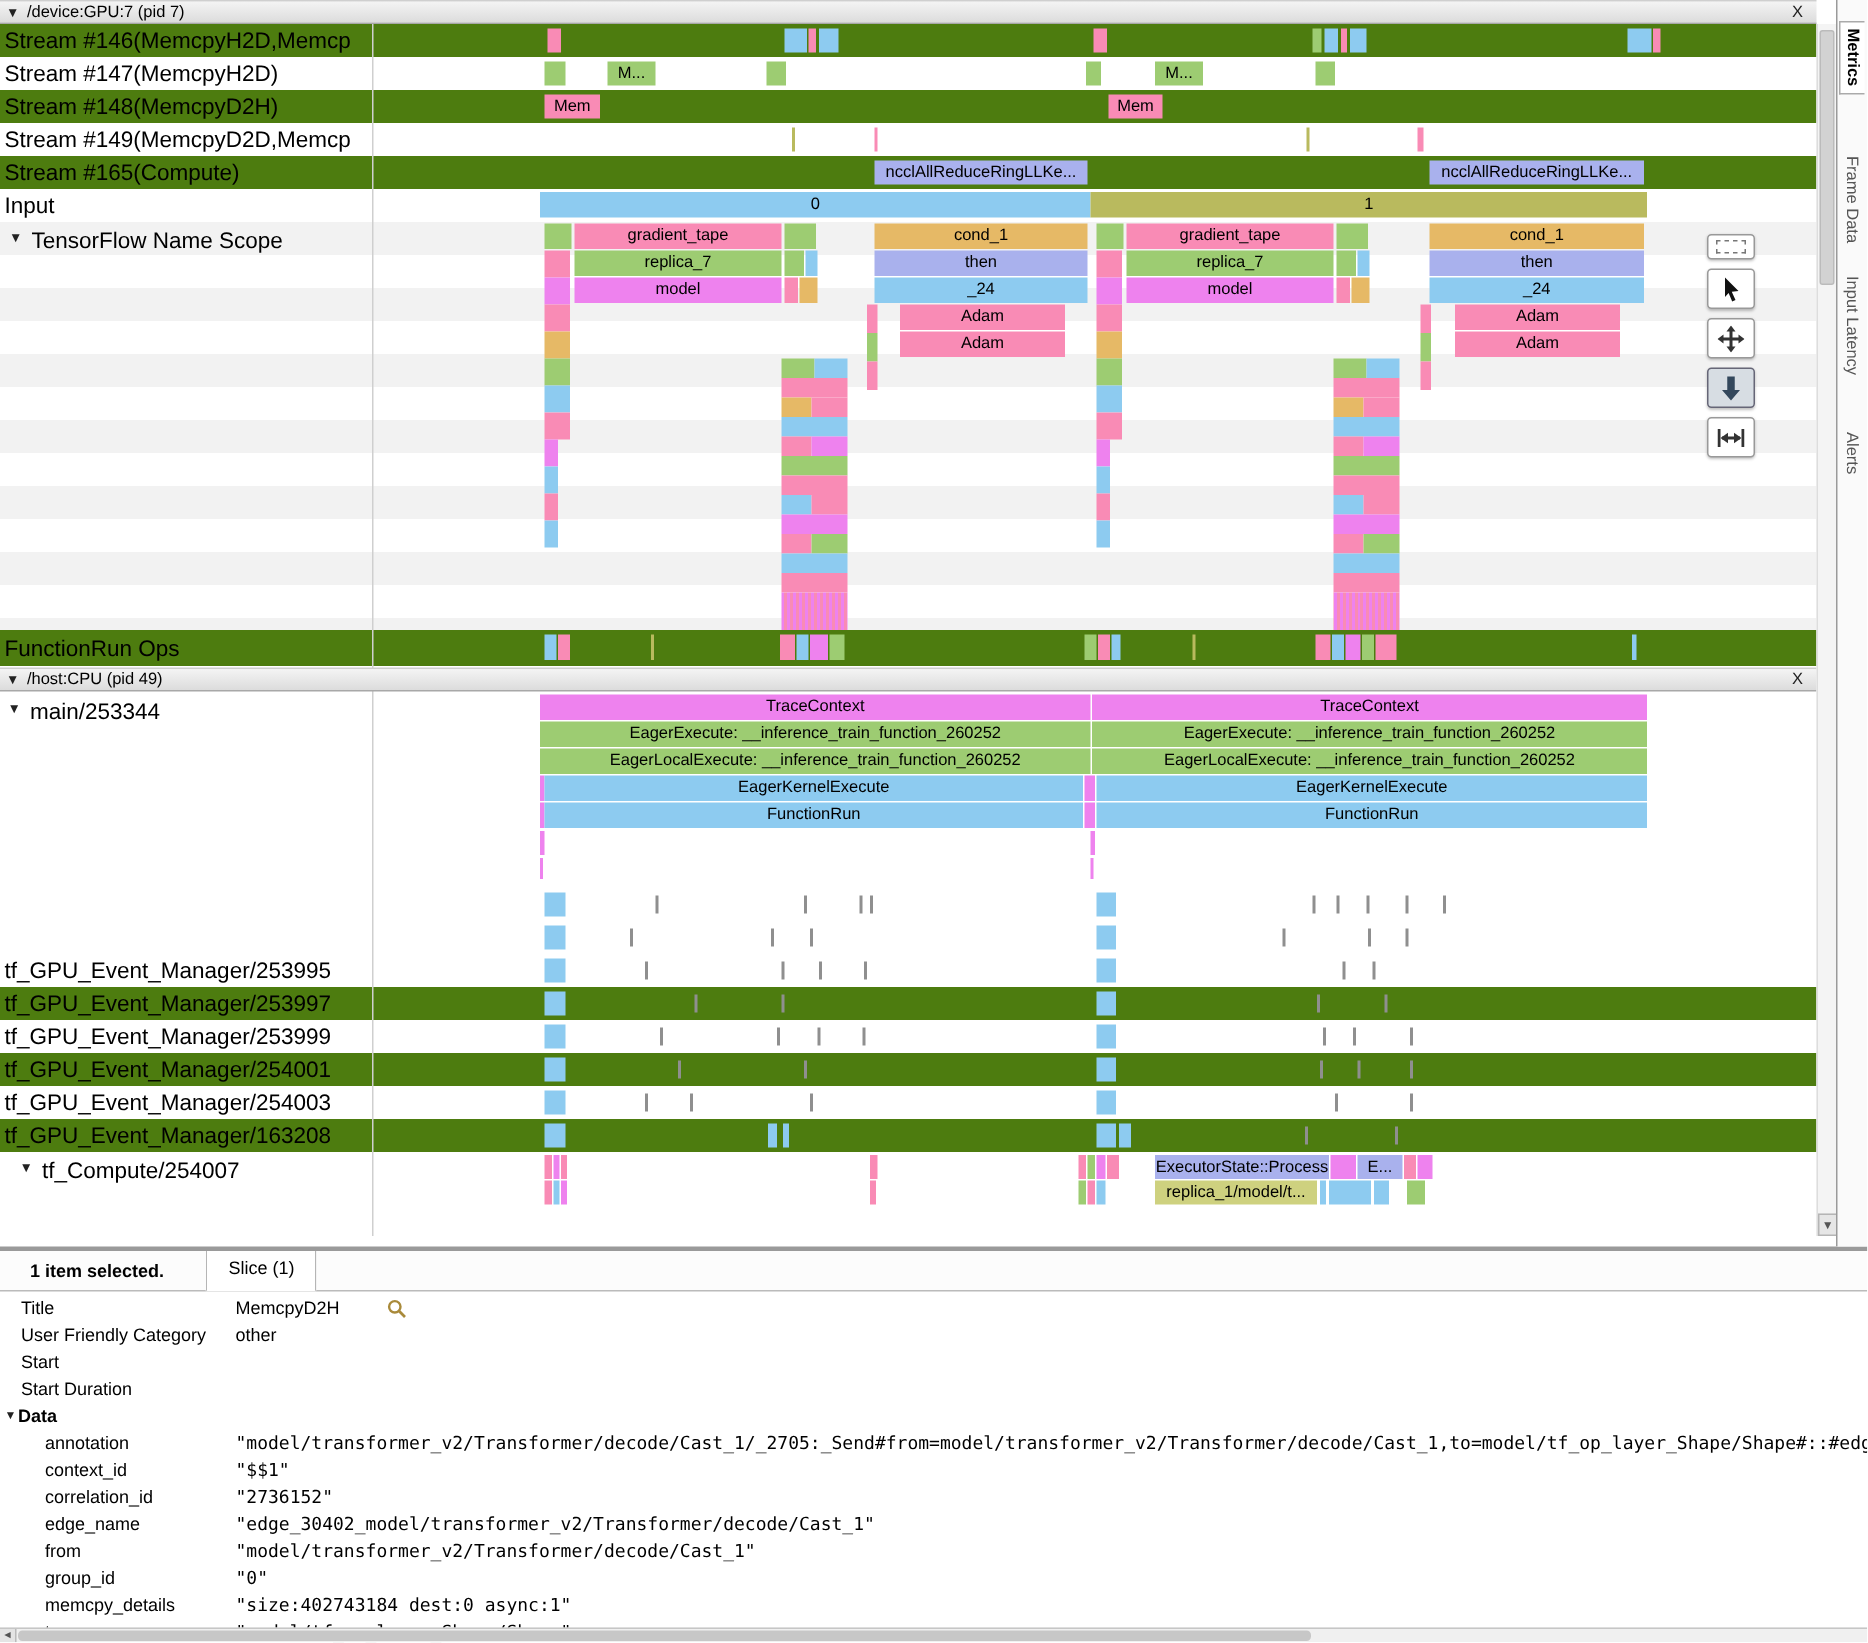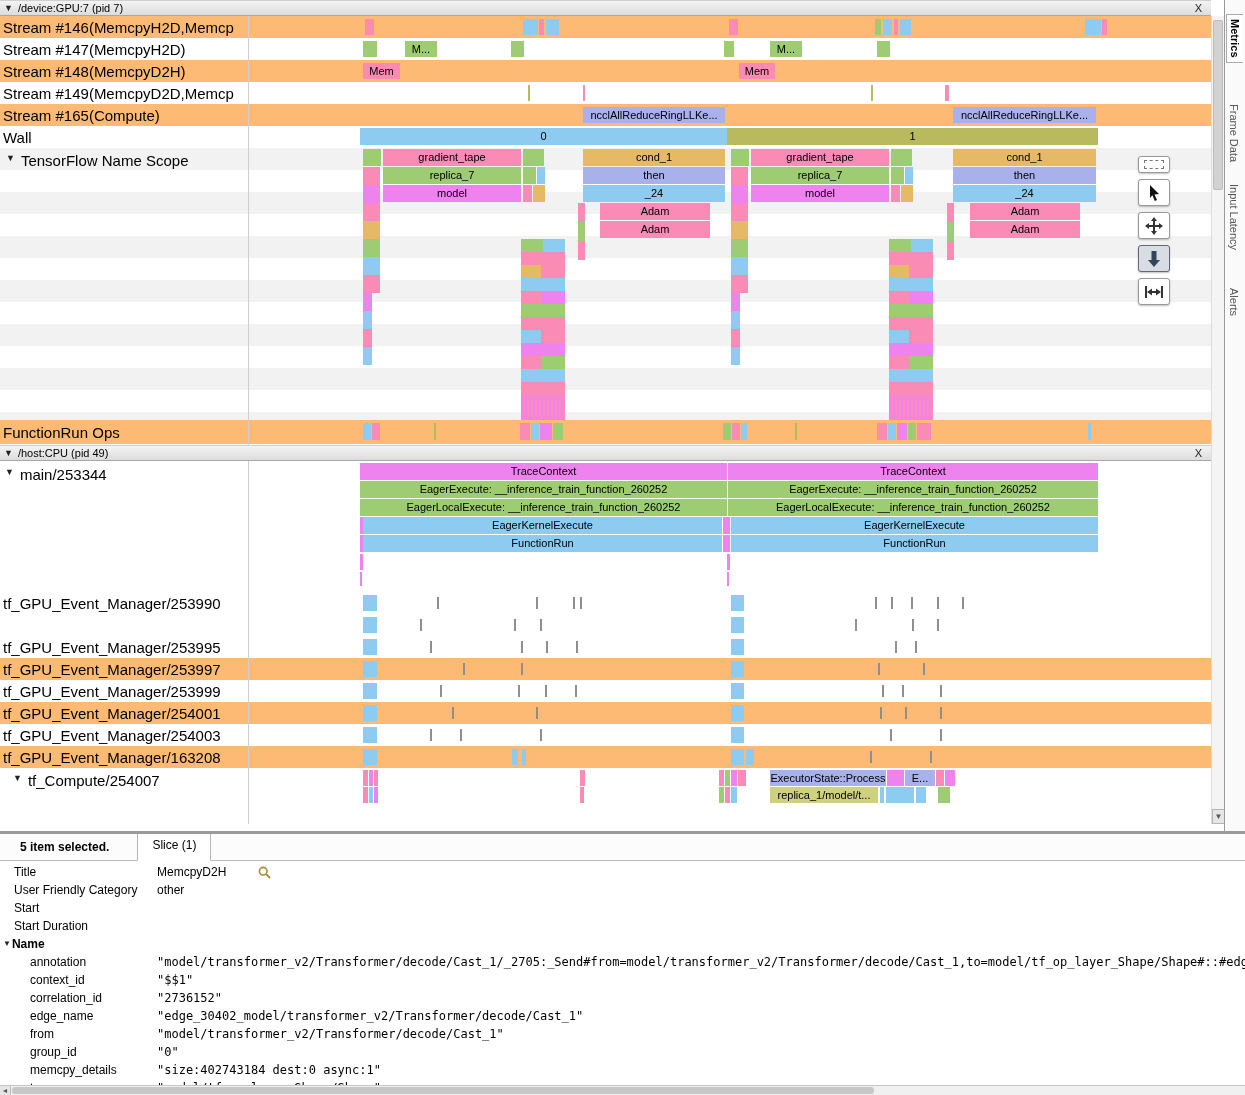--- a/index.html
+++ b/index.html
@@ -4,21 +4,21 @@
 <style>
   *{margin:0;padding:0;box-sizing:border-box;}
   html,body{background:#fff;}
   body{font-family:"Liberation Sans",sans-serif;}
   #app{position:relative;width:1245px;height:1095px;overflow:hidden;background:#fff;}
 
   
   #rows-layer,#bars-layer{position:absolute;left:0;top:0;width:1224px;height:831px;}
   #bars-layer{z-index:3;}
   .trace-row{position:absolute;left:0;width:1211px;background:#fff;}
-  .trace-row.shade{background:#fdba74;}
+  .trace-row.shade{background:#4d7c0f;}
   .trace-row.striped{background:repeating-linear-gradient(180deg,#f2f2f2 0 22px,#fff 22px 44px);}
   .row-label{position:absolute;left:0;top:0;bottom:0;width:248px;display:flex;align-items:center;gap:6px;padding-left:3px;font-size:15px;color:#000;overflow:hidden;white-space:nowrap;}
   .trace-row.tall .row-label{bottom:auto;height:24px;padding-top:4px;align-items:flex-start;}
   .tri{font-size:9px;color:#222;line-height:1.4;}
   .tri-small{font-size:8px;}
   #col-divider{position:absolute;left:248px;top:16px;width:1px;height:808px;background:#cfcfcf;z-index:2;}
   .bar{position:absolute;font-size:11px;line-height:1;display:flex;align-items:center;justify-content:center;overflow:hidden;white-space:nowrap;color:#000;}
 
   
   .section-header{position:absolute;left:0;width:1211px;height:16px;background:linear-gradient(#f4f4f4,#dcdcdc);border-top:1px solid #cfcfcf;border-bottom:1px solid #a8a8a8;font-size:11px;display:flex;align-items:center;gap:5px;padding:0 4px;z-index:5;color:#000;}
@@ -85,43 +85,38 @@
           <div class="row-label-text">Stream #149(MemcpyD2D,Memcp</div>
         </div>
       </div>
       <div class="trace-row shade" style="top: 104px; height: 22px;">
         <div class="row-label">
           <div class="row-label-text">Stream #165(Compute)</div>
         </div>
       </div>
       <div class="trace-row" style="top: 126px; height: 22px;">
         <div class="row-label">
-          <div class="row-label-text">Wall</div>
+          <div class="row-label-text">Input</div>
         </div>
       </div>
       <div class="trace-row striped tall" style="top: 148px; height: 272px;">
         <div class="row-label" style="padding-left: 6px;">
           <div class="tri">▼</div>
           <div class="row-label-text">TensorFlow Name Scope</div>
         </div>
       </div>
       <div class="trace-row shade" style="top: 420px; height: 24px;">
         <div class="row-label">
           <div class="row-label-text">FunctionRun Ops</div>
         </div>
       </div>
       <div class="trace-row tall" style="top: 462px; height: 130px;">
         <div class="row-label" style="padding-left: 5px;">
           <div class="tri">▼</div>
           <div class="row-label-text">main/253344</div>
-        </div>
-      </div>
-      <div class="trace-row" style="top: 592px; height: 22px;">
-        <div class="row-label">
-          <div class="row-label-text">tf_GPU_Event_Manager/253990</div>
         </div>
       </div>
       <div class="trace-row" style="top: 636px; height: 22px;">
         <div class="row-label">
           <div class="row-label-text">tf_GPU_Event_Manager/253995</div>
         </div>
       </div>
       <div class="trace-row shade" style="top: 658px; height: 22px;">
         <div class="row-label">
           <div class="row-label-text">tf_GPU_Event_Manager/253997</div>
@@ -464,21 +459,21 @@
           <g fill="#333">
             <polygon points="2,6 7,2.5 7,9.5"></polygon>
             <polygon points="16,6 11,2.5 11,9.5"></polygon>
           </g>
         </svg>
     </div>
   </div>
 
   <div id="details">
     <div id="details-tabbar">
-      <div id="status-text">5 item selected.</div>
+      <div id="status-text">1 item selected.</div>
       <div id="slice-tab">Slice (1)</div>
     </div>
     <div id="detail-rows">
         <div class="detail-row" style="top: 29px;">
           <div class="detail-label">
             <div>Title</div>
           </div>
           <div class="detail-value sans">MemcpyD2H</div>
           <div class="search-wrap">
             <svg width="13" height="13" viewBox="0 0 13 13">
@@ -501,21 +496,21 @@
         </div>
         <div class="detail-row" style="top: 83px;">
           <div class="detail-label">
             <div>Start Duration</div>
           </div>
           <div class="detail-value sans"></div>
         </div>
         <div class="detail-row" style="top: 101px;">
           <div class="detail-label arrowed">
             <div class="tri tri-small">▼</div>
-            <div>Name</div>
+            <div>Data</div>
           </div>
           <div class="detail-value sans"></div>
         </div>
         <div class="detail-row" style="top: 119px;">
           <div class="detail-label indent">
             <div>annotation</div>
           </div>
           <div class="detail-value">"model/transformer_v2/Transformer/decode/Cast_1/_2705:_Send#from=model/transformer_v2/Transformer/decode/Cast_1,to=model/tf_op_layer_Shape/Shape#::#edge_30402_model/transformer_v2/Transformer/decode/Cast_1"</div>
         </div>
         <div class="detail-row" style="top: 137px;">

